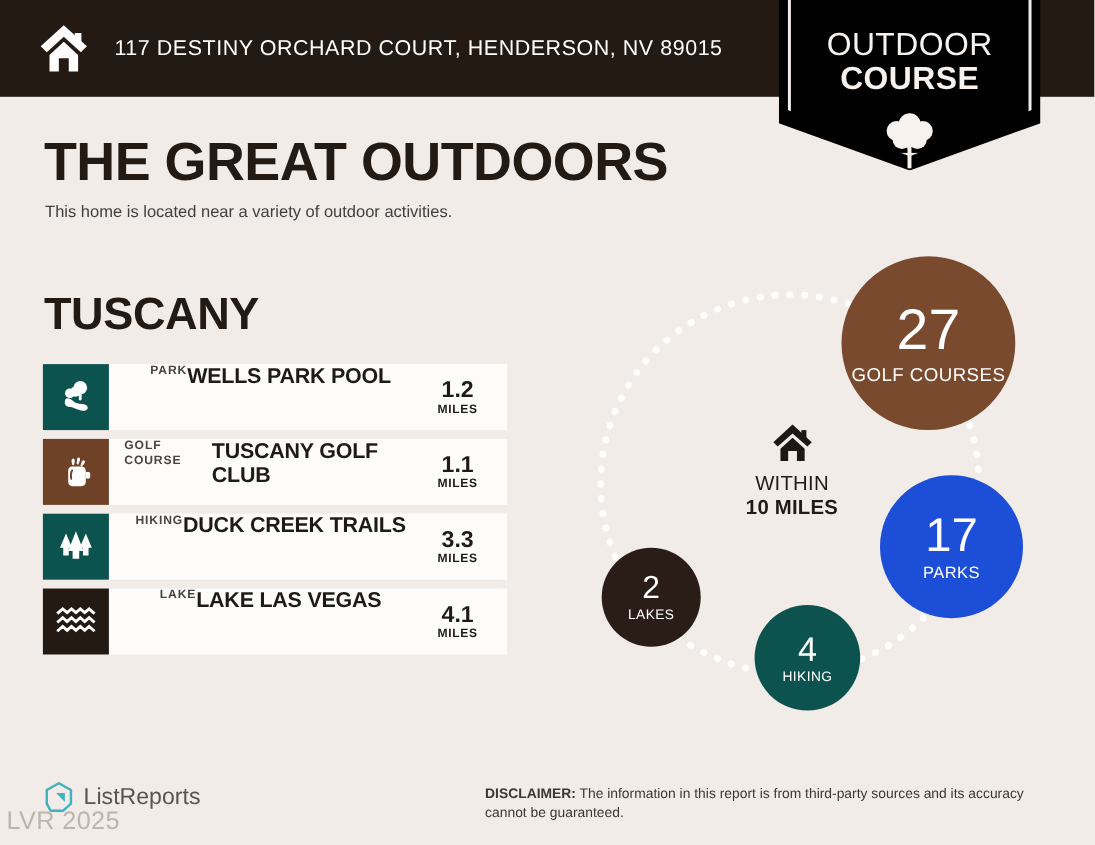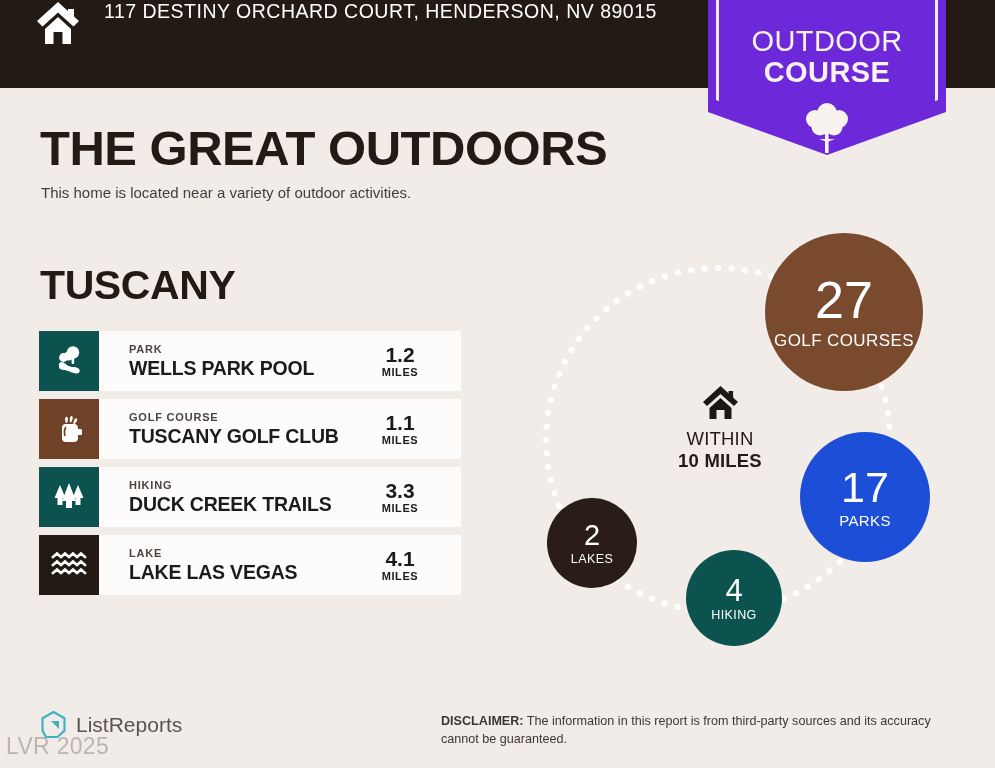--- a/index.html
+++ b/index.html
@@ -9,32 +9,32 @@
     font-family:"Liberation Sans", sans-serif;
     position:relative;
     -webkit-font-smoothing:antialiased;
   }
   .page{position:absolute;inset:0;background:#f2ece8;}
 
   
   .header-bar{
     position:absolute;left:0;top:0;width:995px;height:88px;
     background:#231a14;
-    display:flex;align-items:flex-start;
+    display:flex;align-items:center;
   }
   .header-house{margin-left:34px;width:48px;height:46px;display:block;}
   .header-address{
     margin-left:22px;color:#ffffff;font-size:19.5px;letter-spacing:.5px;
     font-weight:400;white-space:nowrap;
   }
 
   
   .badge{
     position:absolute;left:708px;top:0;width:238px;height:155px;
-    background:#6d28d9;
+    background:#000000;
     -webkit-clip-path:polygon(0 0,238px 0,238px 112px,119px 155px,0 112px);
     clip-path:polygon(0 0,238px 0,238px 112px,119px 155px,0 112px);
     z-index:5;
   }
   .badge-inner-border{
     position:absolute;left:8px;top:-12px;width:222px;height:154px;
     border:3px solid #f2ece8;
     -webkit-clip-path:polygon(0 0,222px 0,222px 112px,111px 154px,0 112px);
     clip-path:polygon(0 0,222px 0,222px 112px,111px 154px,0 112px);
     box-sizing:border-box;
@@ -67,26 +67,26 @@
   
   .list{position:absolute;left:39px;top:331px;width:422px;}
   .row{
     display:flex;align-items:stretch;height:60px;margin-bottom:8px;
     background:#fdfcfb;
   }
   .row-icon{
     width:60px;height:60px;flex:0 0 60px;
     display:flex;align-items:center;justify-content:center;
   }
-  .row-text{flex:1;display:flex;flex-direction:column;justify-content:center;padding-left:30px;}
+  .row-text{flex:1;display:flex;justify-content:center;padding-left:14px;}
   .row-cat{font-size:11px;font-weight:700;color:#4a4340;letter-spacing:.8px;line-height:1.25;}
   .row-name{font-size:19.5px;font-weight:700;color:#1d1b19;letter-spacing:-.2px;line-height:1.15;}
   .row-dist{
     flex:0 0 74px;display:flex;flex-direction:column;
-    align-items:center;justify-content:center;padding-right:24px;
+    align-items:center;justify-content:center;padding-right:8px;
   }
   .row-num{font-size:21px;font-weight:700;color:#1d1b19;line-height:1.05;}
   .row-unit{font-size:11px;font-weight:700;color:#1d1b19;letter-spacing:.6px;}
 
   
   .diagram{position:absolute;left:520px;top:225px;width:470px;height:430px;}
   .dotted-ring{position:absolute;left:0;top:0;}
   .bubble{
     position:absolute;border-radius:50%;
     display:flex;flex-direction:column;align-items:center;justify-content:center;

